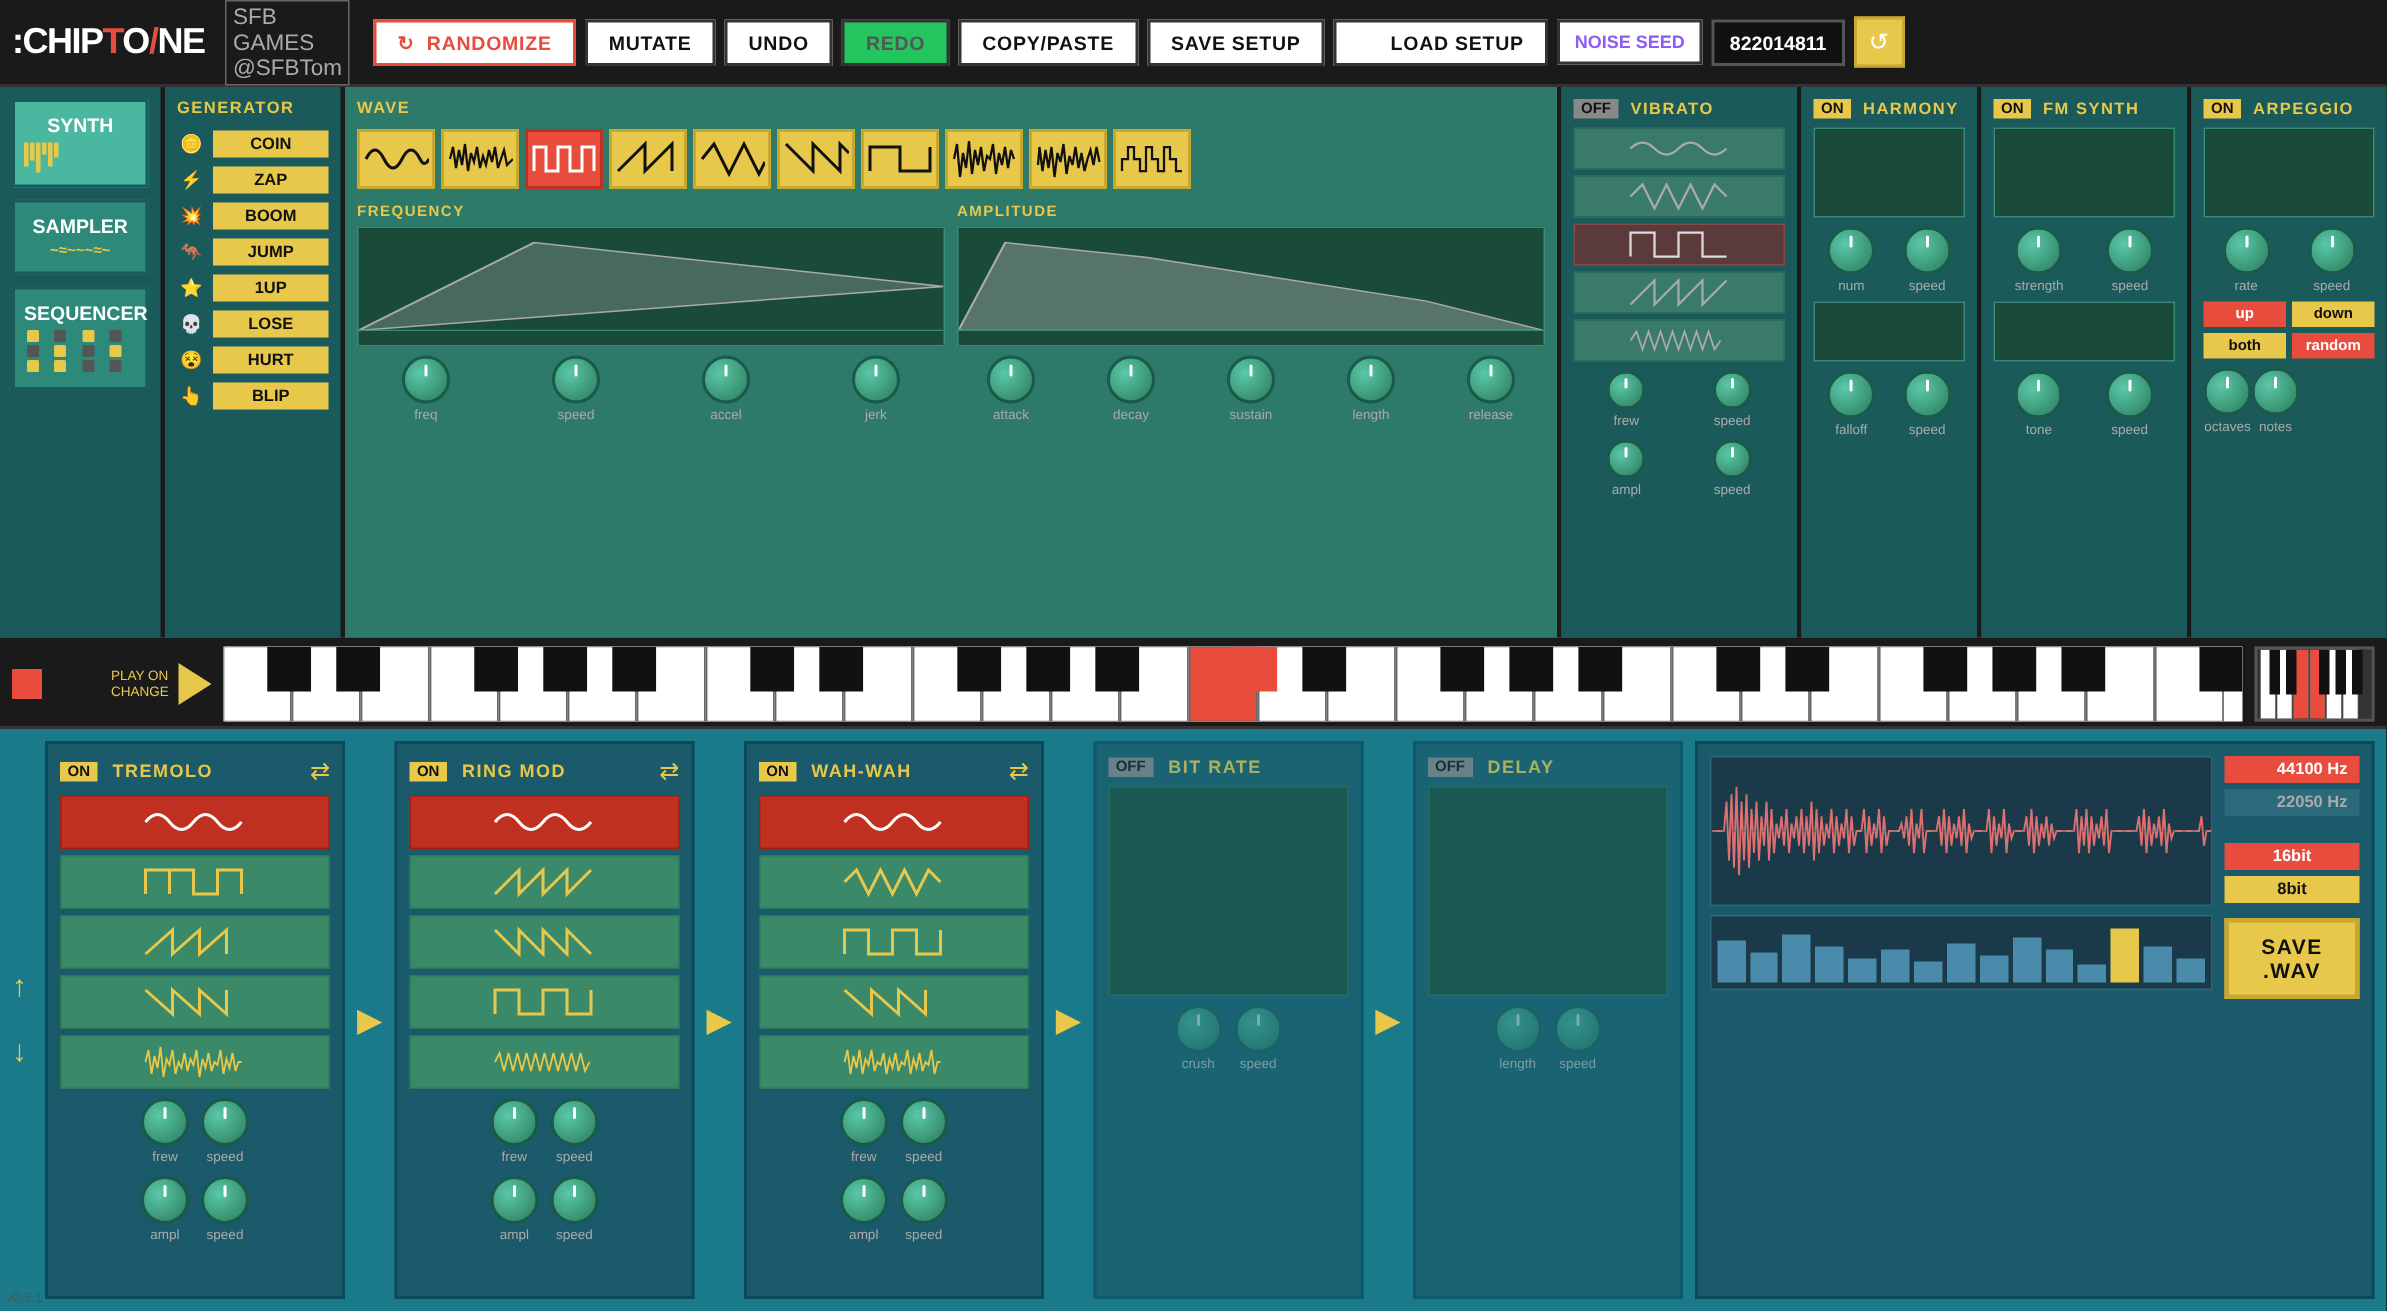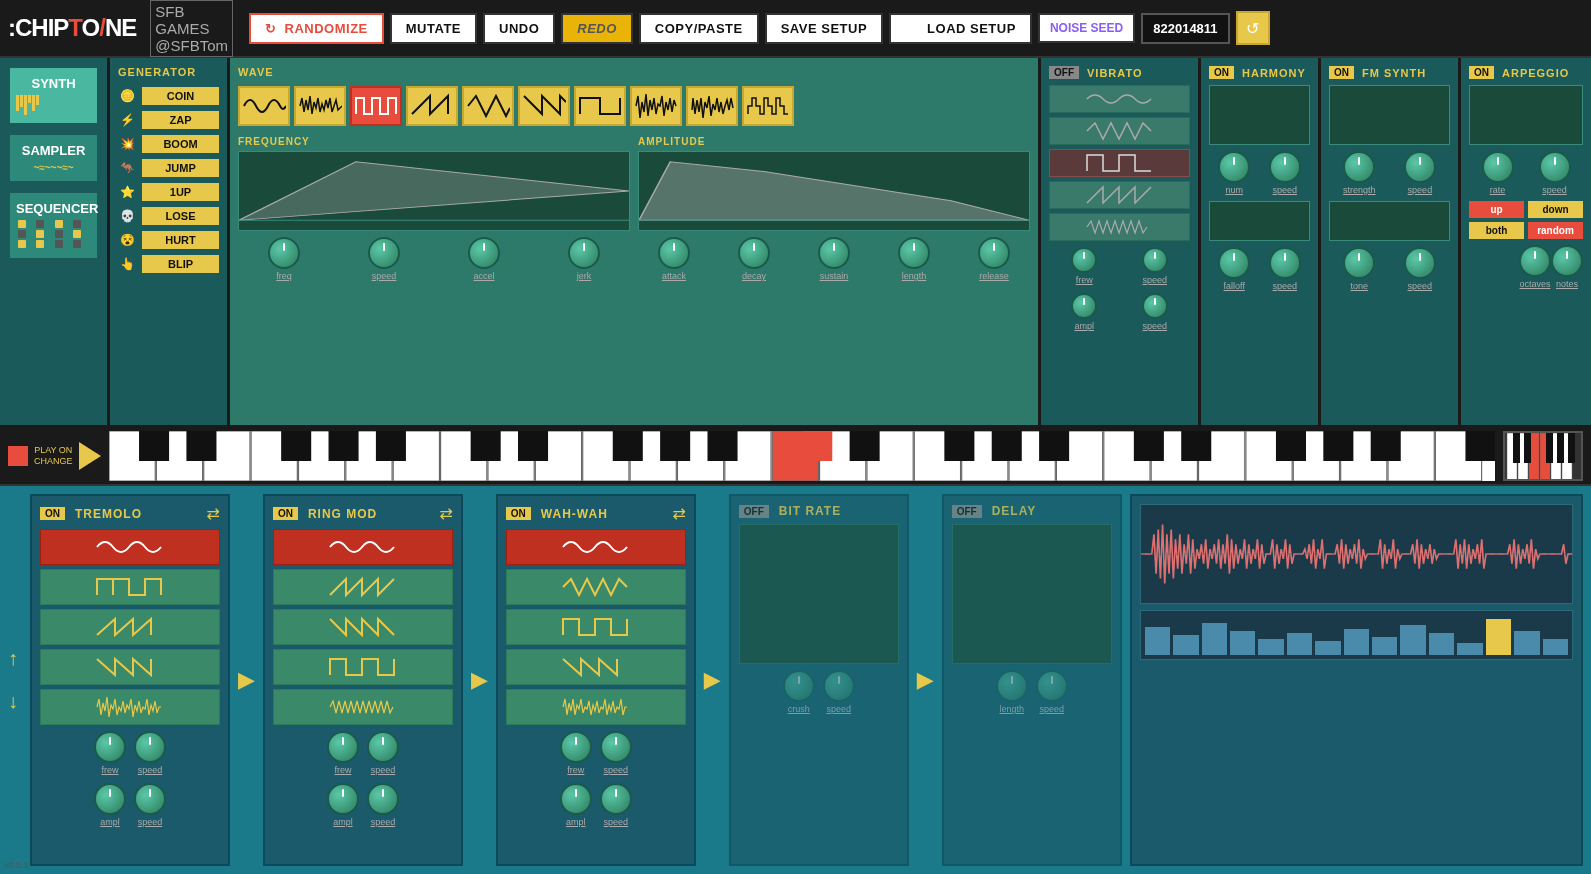--- a/index.html
+++ b/index.html
@@ -47,21 +47,21 @@
       text-transform: uppercase;
       letter-spacing: 0.5px;
       color: #111;
     }
     .top-btn.randomize {
       background: #fff;
       color: #e74c3c;
       border-color: #e74c3c;
     }
     .top-btn.randomize .icon { color: #e74c3c; margin-right: 4px; }
-    .top-btn.redo { background: #eab308; color: #555; font-style: italic; }
+    .top-btn.redo { background: #22c55e; color: #555; }
     .top-btn.save-setup { background: #fff; }
     .top-btn.load-setup { background: #fff; padding-left: 36px; }
     .noise-seed-label {
       background: #fff;
       padding: 6px 10px;
       font-size: 12px;
       font-weight: 700;
       color: #8b5cf6;
       border: 2px solid #333;
     }
@@ -255,21 +255,20 @@
       transform: translateX(-50%);
       width: 2px;
       height: 8px;
       background: #fff;
       border-radius: 1px;
     }
     .knob-label {
       font-size: 9px;
       color: #aaa;
       text-align: center;
-      text-decoration: underline;
     }
 
     
     .vibrato-panel {
       background: #1a5a5a;
       width: 160px;
       padding: 8px;
       border-right: 3px solid #1a1a1a;
     }
     .on-off-label {
@@ -925,38 +924,38 @@
         </div>
       </div>
       <div class="arp-btn-row">
         <button class="arp-btn up">up</button>
         <button class="arp-btn down">down</button>
       </div>
       <div class="arp-btn-row">
         <button class="arp-btn both">both</button>
         <button class="arp-btn random">random</button>
       </div>
-      <div style="display:flex;justify-content:flex-end;margin-top:6px;">
+      <div style="display:flex;justify-content:flex-start;margin-top:6px;">
         <div class="knob-group">
           <div class="knob"></div>
           <div class="knob-label">octaves</div>
         </div>
         <div class="knob-group">
           <div class="knob"></div>
           <div class="knob-label">notes</div>
         </div>
       </div>
     </div>
 
   </div>
 
   <div class="piano-row">
     <div class="play-on-change">
       <div class="play-stop-btn"></div>
-      <div style="font-size:9px;color:#e8c84a;line-height:1.2;text-align:center;">PLAY ON<br>CHANGE</div>
+      <div style="font-size:9px;color:#e8c84a;line-height:1.2;margin-left:40px;">PLAY ON<br>CHANGE</div>
       <div class="play-btn"></div>
     </div>
 
     <div class="piano-keys" style="flex:1;height:50px;position:relative;">
       <svg width="100%" height="100%" viewBox="0 0 1200 50" preserveAspectRatio="none">
 
         <rect x="0" y="0" width="40" height="50" fill="#fff" stroke="#666" stroke-width="1"></rect>
         <rect x="41" y="0" width="40" height="50" fill="#fff" stroke="#666" stroke-width="1"></rect>
         <rect x="82" y="0" width="40" height="50" fill="#fff" stroke="#666" stroke-width="1"></rect>
         <rect x="123" y="0" width="40" height="50" fill="#fff" stroke="#666" stroke-width="1"></rect>
@@ -1271,20 +1270,29 @@
             <div class="eq-bar" style="height:75%;"></div>
             <div class="eq-bar" style="height:55%;"></div>
             <div class="eq-bar" style="height:30%;"></div>
             <div class="eq-bar highlight" style="height:90%;"></div>
             <div class="eq-bar" style="height:60%;"></div>
             <div class="eq-bar" style="height:40%;"></div>
           </div>
 
         </div>
 
+        <div style="width:90px;display:flex;flex-direction:column;gap:4px;">
+          <button class="sample-rate-btn">44100 Hz</button>
+          <button class="sample-rate-btn inactive">22050 Hz</button>
+          <div style="height:10px;"></div>
+          <button class="bit-btn active">16bit</button>
+          <button class="bit-btn inactive">8bit</button>
+          <div style="flex:1;"></div>
+          <button class="save-wav-btn">SAVE .WAV</button>
+        </div>
       </div>
     </div>
 
   </div>
 
 </div>
 
 <div class="version">v0.5.1</div>
 
 </body></html>

